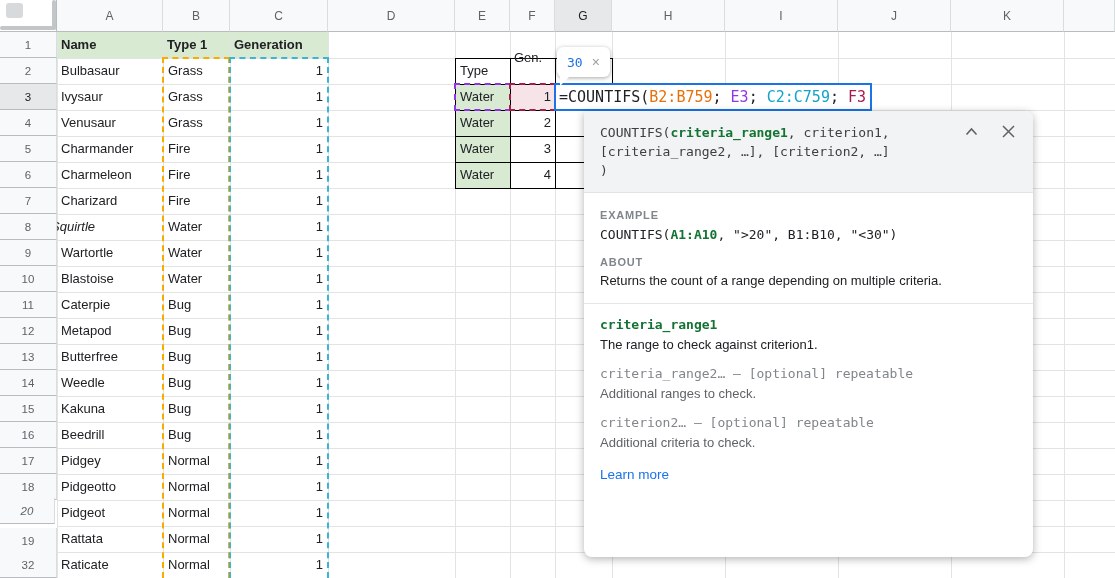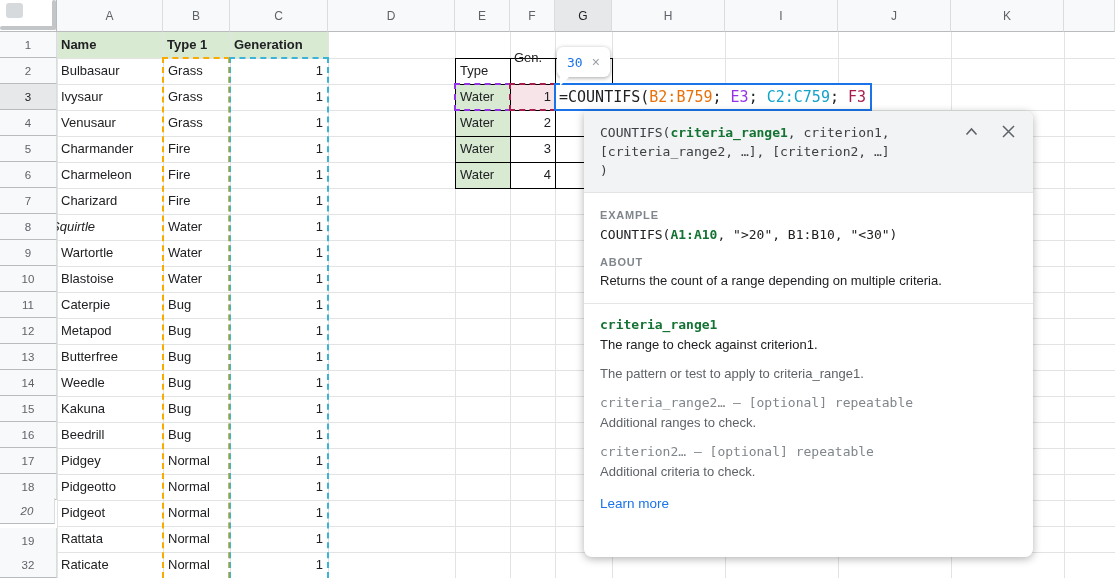--- a/index.html
+++ b/index.html
@@ -103,21 +103,20 @@
       </div>
       <div class="plabel">ABOUT</div>
       <div class="pabout">Returns the count of a range depending on multiple criteria.</div>
       <div class="pdivider"></div>
       <div id="params">
           <div class="pblock">
             <div class="pname active">criteria_range1</div>
             <div class="pdesc active">The range to check against criterion1.</div>
           </div>
           <div class="pblock">
-            <div class="pdesc">The pattern or test to apply to criteria_range1.</div>
           </div>
           <div class="pblock">
             <div class="pname">criteria_range2… – [optional] repeatable</div>
             <div class="pdesc">Additional ranges to check.</div>
           </div>
           <div class="pblock">
             <div class="pname">criterion2… – [optional] repeatable</div>
             <div class="pdesc">Additional criteria to check.</div>
           </div>
         </div>

